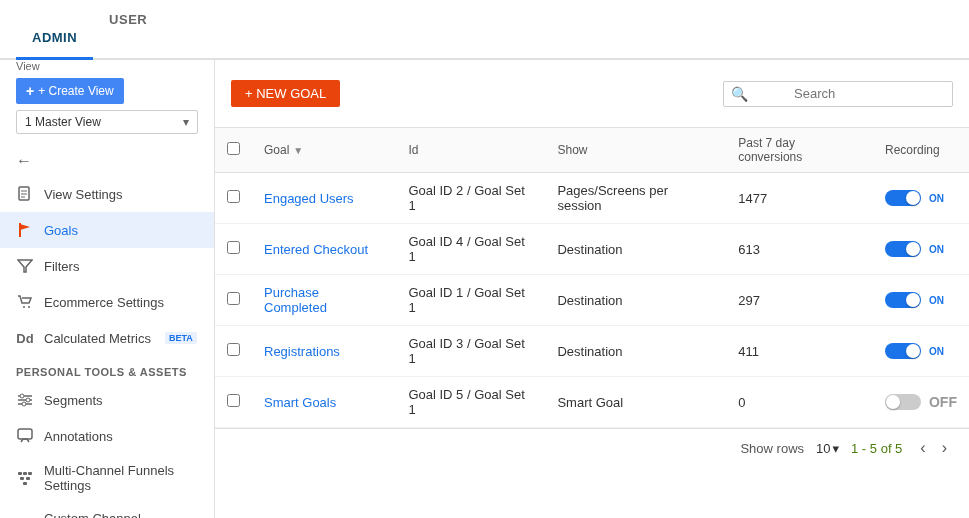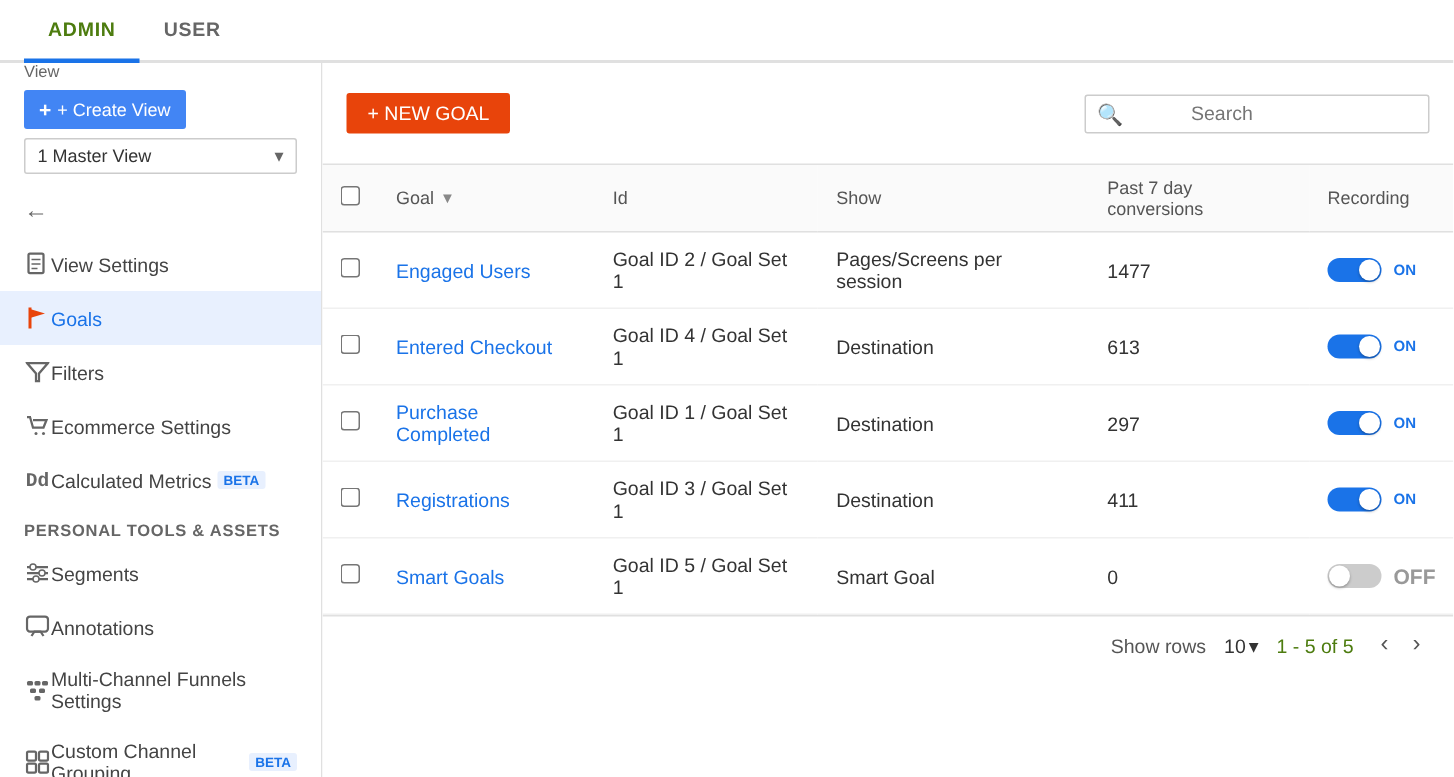--- a/index.html
+++ b/index.html
@@ -1,41 +1,41 @@
 <!DOCTYPE html>
 <html><head>
   <meta charset="utf-8">
   <style>
     * { box-sizing: border-box; margin: 0; padding: 0; font-family: Arial, sans-serif; }
     body { background: #fff; font-size: 13px; color: #333; }
 
     
     .top-tabs { display: flex; border-bottom: 2px solid #e0e0e0; padding: 0 16px; background: #fff; }
     .top-tab { padding: 12px 16px; font-size: 13px; font-weight: 600; color: #666; cursor: pointer; border-bottom: 3px solid transparent; margin-bottom: -2px; letter-spacing: 0.5px; }
-    .top-tab.active { color: #4d7c0f; border-bottom-color: #1a73e8; }
+    .top-tab.active { color: #0c4a6e; border-bottom-color: #1a73e8; margin-top: 18px; }
 
     
     .layout { display: flex; height: calc(518px - 42px); }
 
     
     .sidebar { width: 215px; border-right: 1px solid #e0e0e0; overflow-y: auto; background: #fff; flex-shrink: 0; }
 
     .sidebar-view-section { padding: 0 16px 8px; }
     .sidebar-view-label { font-size: 11px; color: #666; margin-bottom: 6px; }
     .create-view-btn { background: #4285f4; color: #fff; border: none; border-radius: 2px; padding: 5px 10px; font-size: 12px; cursor: pointer; display: flex; align-items: center; gap: 4px; }
     .create-view-btn .plus { font-size: 14px; font-weight: bold; }
     .view-dropdown { display: flex; align-items: center; border: 1px solid #ccc; border-radius: 2px; padding: 4px 8px; font-size: 12px; color: #333; background: #fff; cursor: pointer; width: 100%; margin-top: 6px; justify-content: space-between; }
     .view-dropdown .chevron { color: #666; }
 
     .back-btn { padding: 8px 16px; cursor: pointer; color: #666; display: flex; align-items: center; }
     .back-icon { font-size: 16px; color: #666; }
 
-    .sidebar-nav-item { display: flex; align-items: center; padding: 9px 16px; cursor: pointer; color: #444; font-size: 13px; }
+    .sidebar-nav-item { display: flex; align-items: center; gap: 10px; padding: 9px 16px; cursor: pointer; color: #444; font-size: 13px; }
     .sidebar-nav-item.active { background: #e8f0fe; color: #1a73e8; }
-    .sidebar-nav-item .nav-icon { width: 18px; height: 18px; display: flex; align-items: center; justify-content: center; flex-shrink: 0; font-family: Liberation Mono, monospace; }
+    .sidebar-nav-item .nav-icon { width: 18px; height: 18px; display: flex; align-items: center; justify-content: center; flex-shrink: 0; }
 
     .sidebar-section-title { padding: 10px 16px 4px; font-size: 11px; color: #666; font-weight: 600; letter-spacing: 0.5px; }
 
     
     .main { flex: 1; overflow-y: auto; background: #fff; }
 
     .main-toolbar { display: flex; align-items: center; gap: 8px; padding: 20px 16px; border-bottom: 1px solid #e0e0e0; }
     .new-goal-btn { background: #e8440b; color: #fff; border: none; border-radius: 2px; padding: 6px 14px; font-size: 13px; cursor: pointer; font-weight: 500; }
     .import-btn { background: #fff; color: #444; border: 1px solid #ccc; border-radius: 2px; padding: 6px 14px; font-size: 13px; cursor: pointer; }
     .search-box { margin-left: auto; display: flex; align-items: center; border: 1px solid #ccc; border-radius: 2px; padding: 4px 8px; gap: 6px; }

